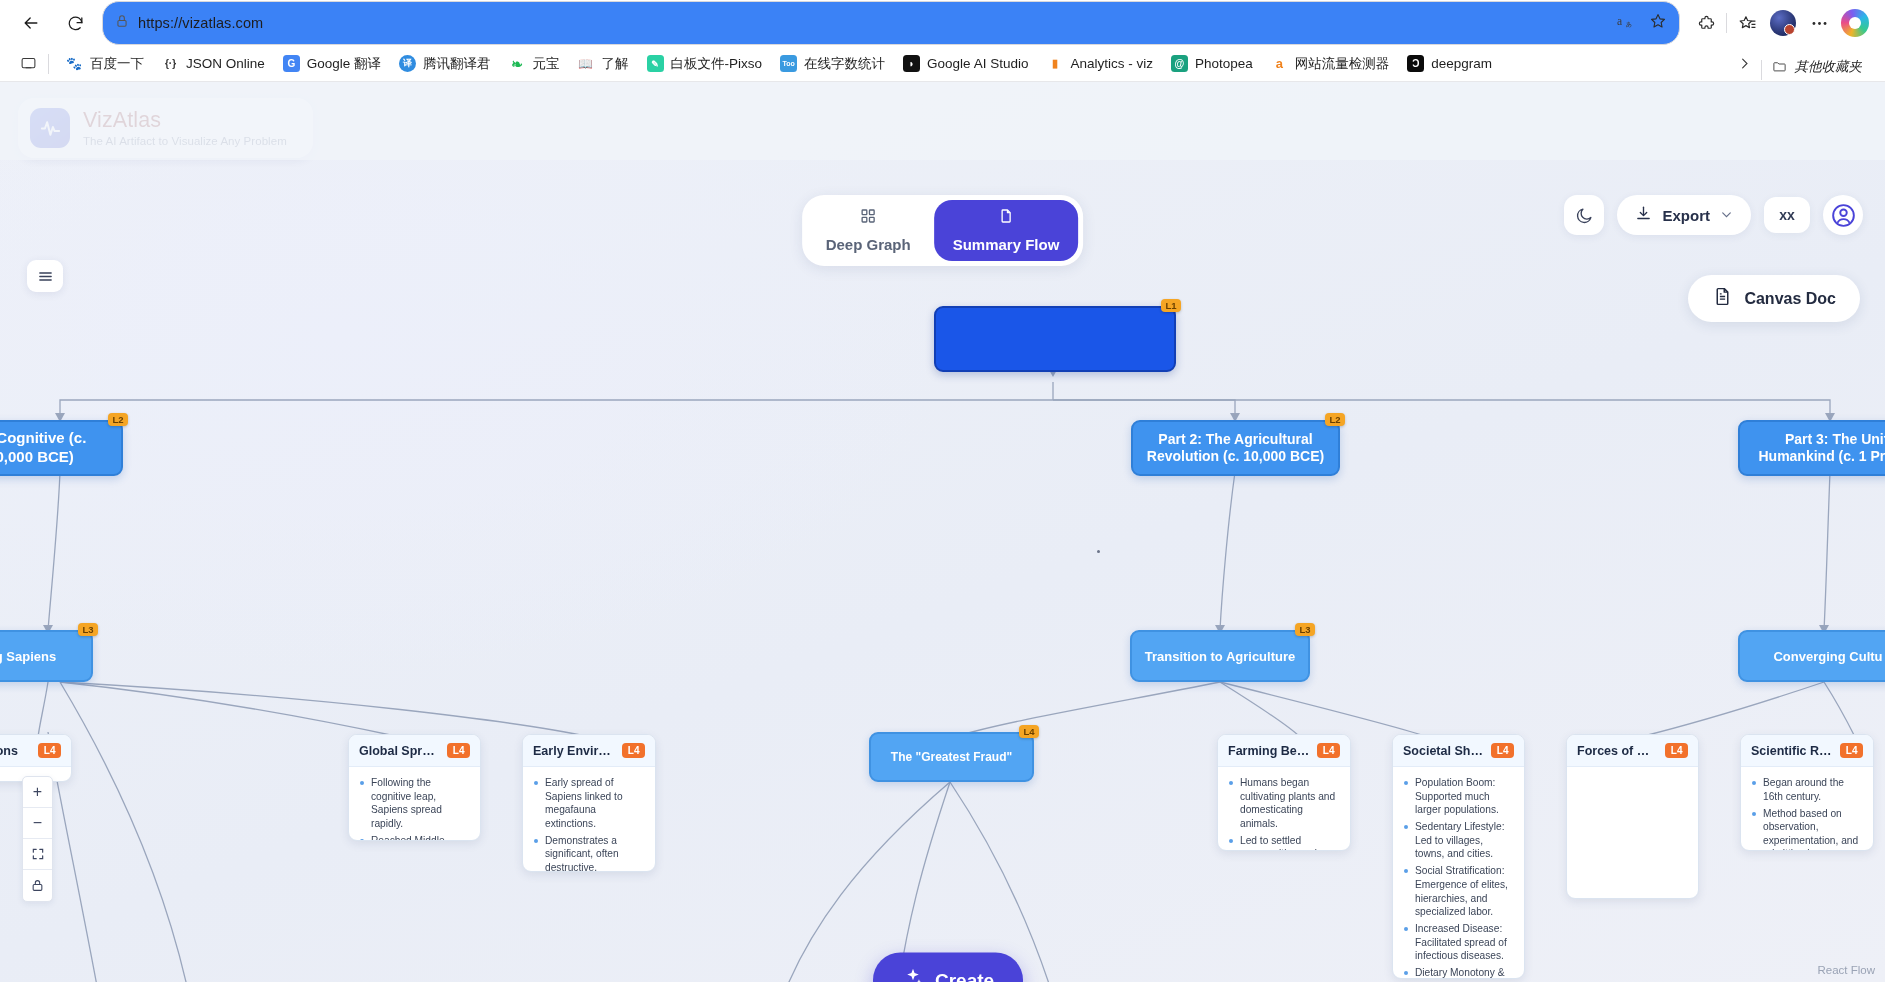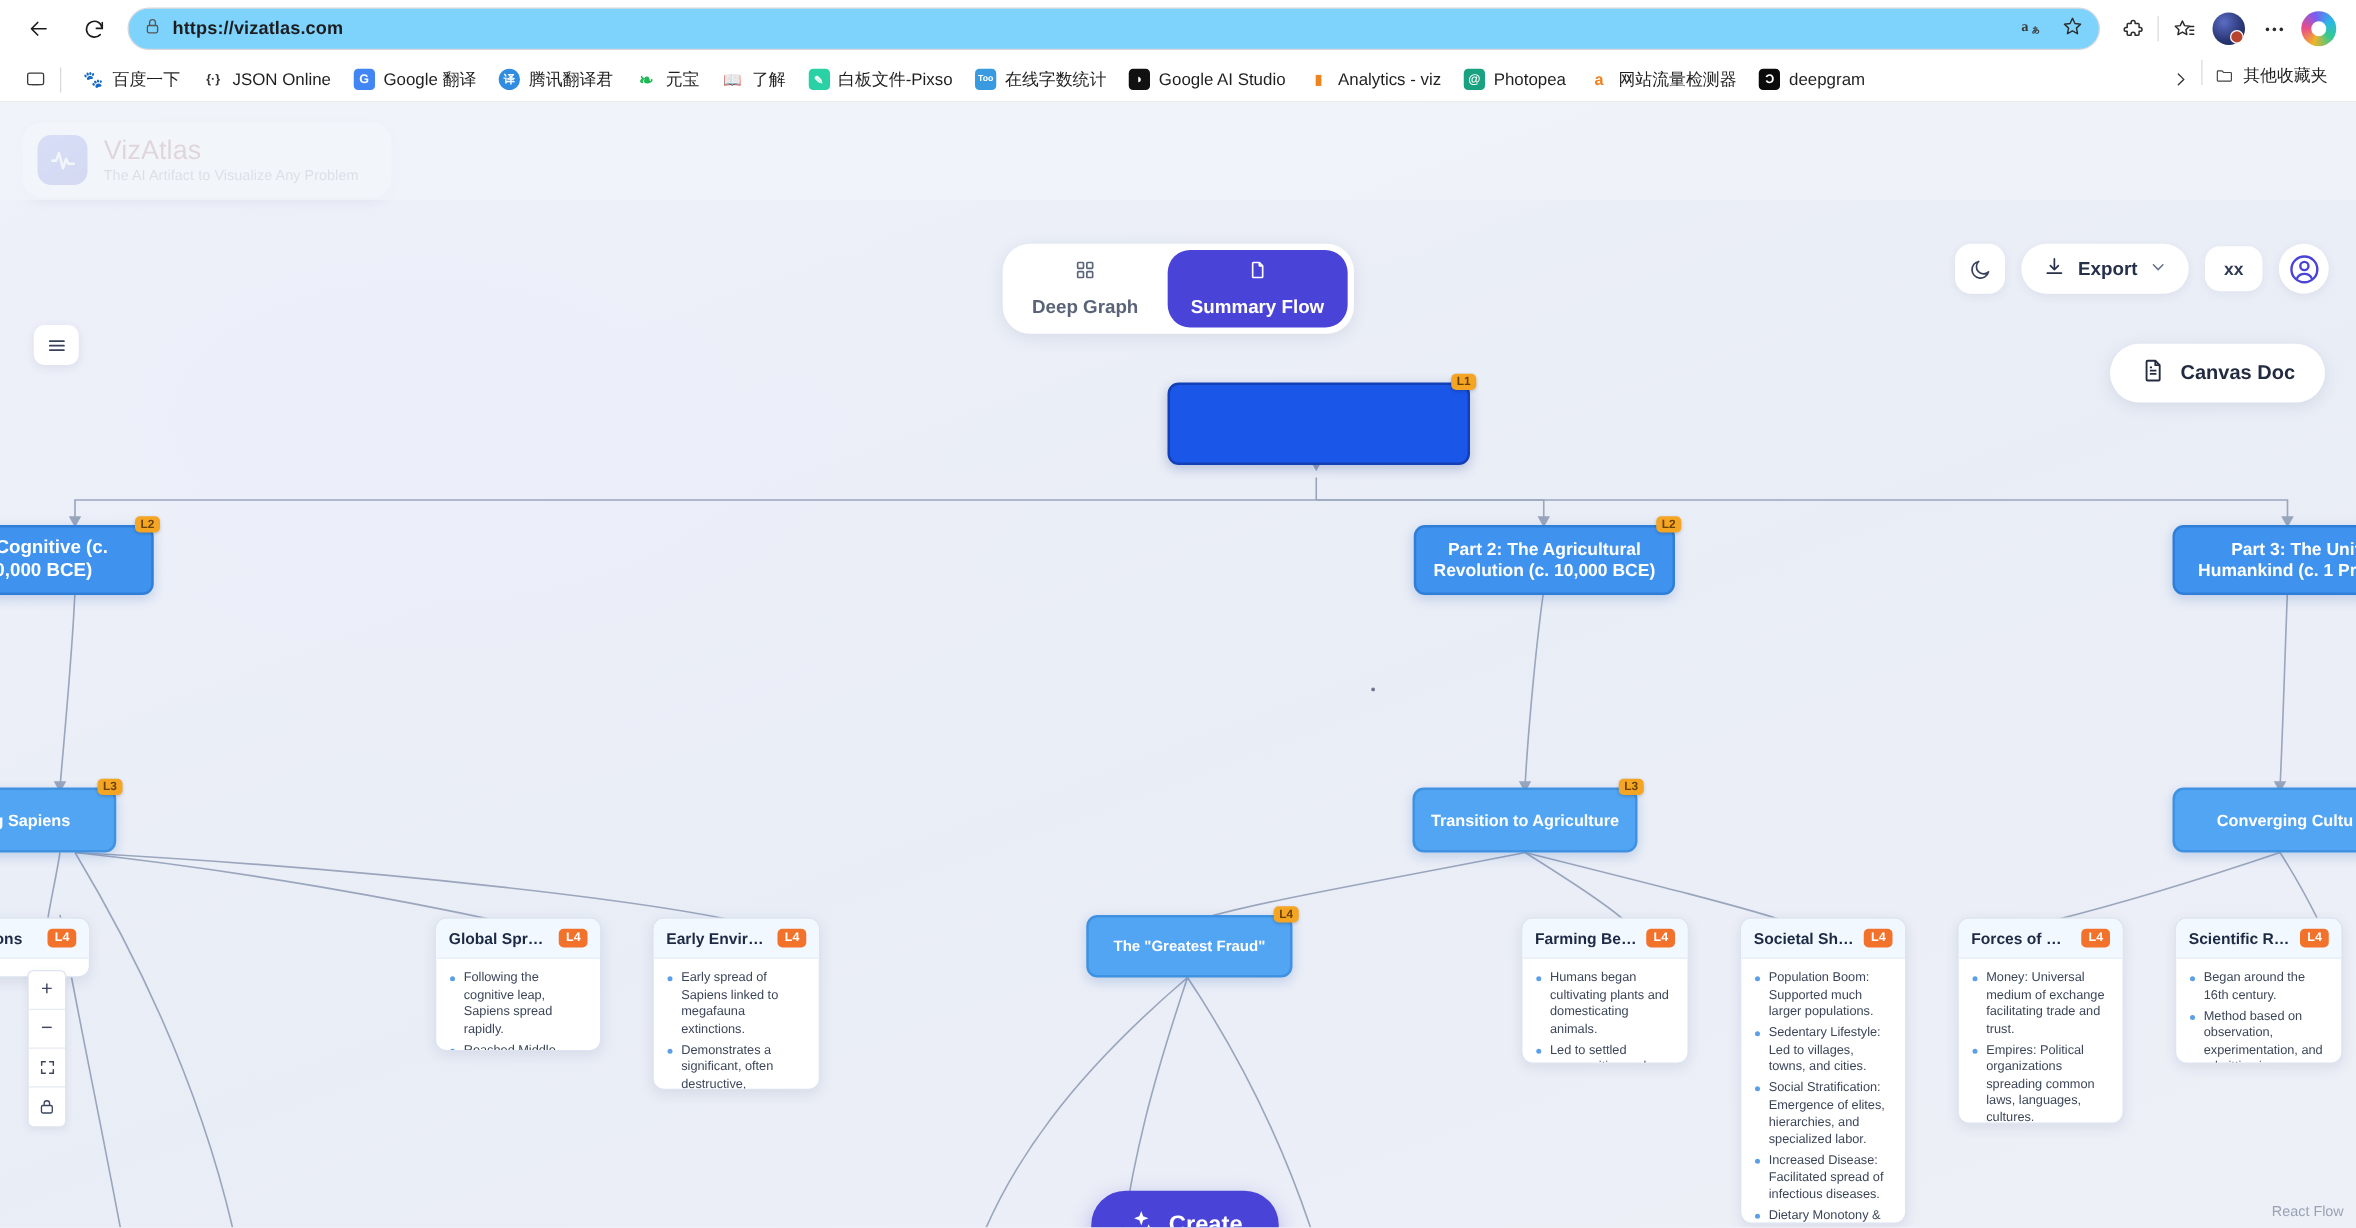--- a/index.html
+++ b/index.html
@@ -12,24 +12,23 @@
   
   .browser-chrome { width: 1885px; background: #ffffff; }
   .url-row { display: flex; align-items: center; height: 46px; padding: 0 14px; gap: 10px; }
   .nav-btn {
     width: 34px; height: 34px; border-radius: 17px;
     display: flex; align-items: center; justify-content: center;
     color: #1c1c1c; flex: 0 0 auto;
   }
   .nav-btn svg { display:block; }
   .url-bar {
-    flex: 1 1 auto; height: 34px; background: #7dd3fc; border: 1px solid #d8d8dc;
+    flex: 1 1 auto; height: 44px; background: #3b82f6; border: 1px solid #d8d8dc;
     border-radius: 17px; display: flex; align-items: center; padding: 0 12px; gap: 9px;
     max-width: 1630px;
-    font-weight: bold;
   }
   .url-text { font-size: 14.5px; color: #1d1d1f; letter-spacing: .1px; }
   .url-right { margin-left: auto; display: flex; align-items: center; gap: 12px; }
   .chrome-icons { display: flex; align-items: center; gap: 4px; flex: 0 0 auto; }
   .chrome-ic {
     width: 32px; height: 32px; border-radius: 6px;
     display: flex; align-items: center; justify-content: center; color: #2b2b2b;
   }
   .avatar-orb {
     width: 26px; height: 26px; border-radius: 50%;
@@ -56,21 +55,21 @@
   }
   .bmk {
     display: flex; align-items: center; gap: 7px; padding: 4px 9px;
     border-radius: 5px; font-size: 13.5px; color: #1f1f1f; white-space: nowrap; flex: 0 0 auto;
   }
   .bmk-ico {
     width: 17px; height: 17px; border-radius: 3.5px; flex: 0 0 auto;
     display: flex; align-items: center; justify-content: center;
     font-size: 10px; font-weight: 700; color: #fff; overflow: hidden;
   }
-  .bmk-ovf { margin-left: auto; display: flex; align-items: flex-start; padding-right: 2px;}
+  .bmk-ovf { margin-left: auto; display: flex; align-items: flex-end; padding-right: 2px; font-style: italic;}
 
   
   .app {
     position: relative; width: 1885px; height: 900px; overflow: hidden;
     background:
       radial-gradient(900px 500px at 18% 28%, #eceffa 0%, rgba(236,239,250,0) 70%),
       linear-gradient(160deg, #eef1f8 0%, #e9edf6 55%, #eef0f7 100%);
   }
 
   .app-header {
@@ -507,27 +506,20 @@
 
         </ul>
       </div>
     </div>
 
     <div class="node card" style="left:1566px; top:652px; width:133px; height:165px;">
       <div class="card-head">
         <span class="card-title">Forces of Conv...</span>
         <span class="badge-card">L4</span>
       </div>
-      <div class="card-body">
-        <ul>
-          <li>Money: Universal medium of exchange facilitating trade and trust.</li>
-          <li>Empires: Political organizations spreading common laws, languages, cultures.</li>
-
-        </ul>
-      </div>
     </div>
 
     <div class="node card" style="left:1740px; top:652px; width:134px; height:117px;">
       <div class="card-head">
         <span class="card-title">Scientific Revol...</span>
         <span class="badge-card">L4</span>
       </div>
       <div class="card-body">
         <ul>
           <li>Began around the 16th century.</li>

